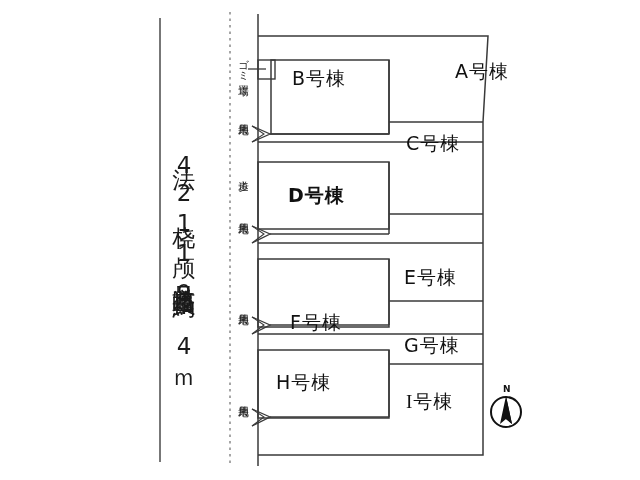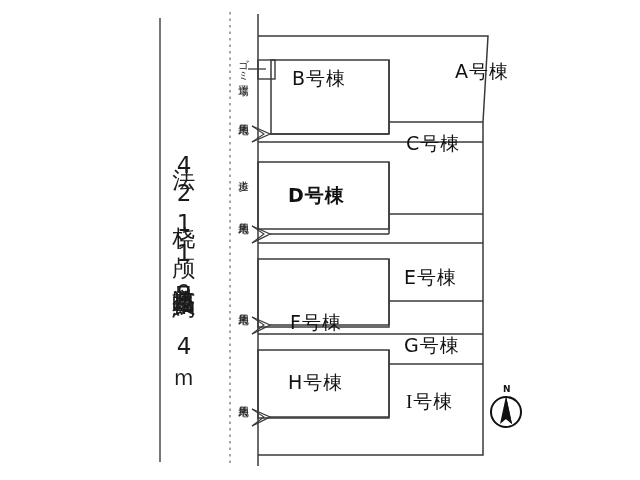--- a/index.html
+++ b/index.html
@@ -155,17 +155,17 @@
   <div class="lbl bldg-label" style="left:404px; top:316px;margin-top:20px;">G号棟</div>
 
   <div class="lbl bldg-label" style="left:406px; top:392px;font-family:Liberation Serif, serif;">I号棟</div>
 
   <div class="lbl bldg-label" style="left:292px; top:69px;">B号棟</div>
 
   <div class="lbl bldg-label" style="left:288px; top:186px;font-weight:bold;">D号棟</div>
 
   <div class="lbl bldg-label" style="left:290px; top:282px;margin-top:31px;">F号棟</div>
 
-  <div class="lbl bldg-label" style="left:288px; top:373px;">H号棟</div>
+  <div class="lbl bldg-label" style="left:276px; top:373px;">H号棟</div>
 
   <div class="compass-n" style="left:503px; top:384px;">N</div>
 
 </div>
 
 </body></html>

